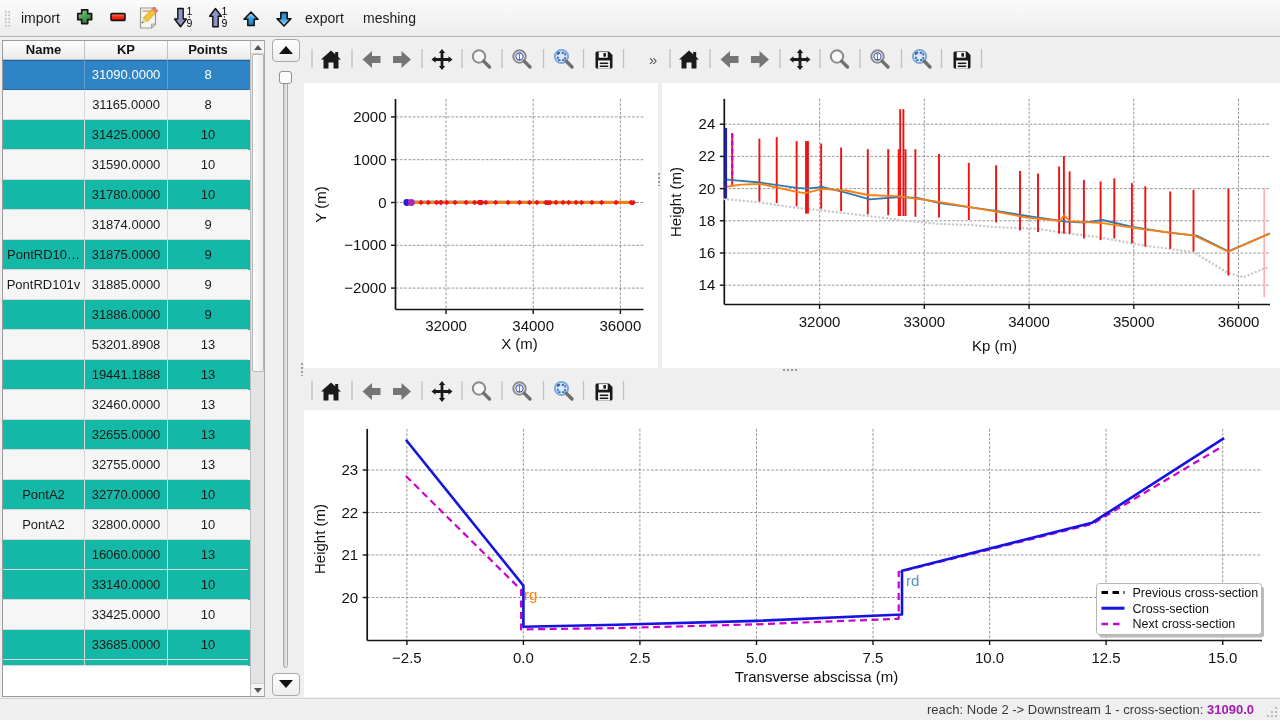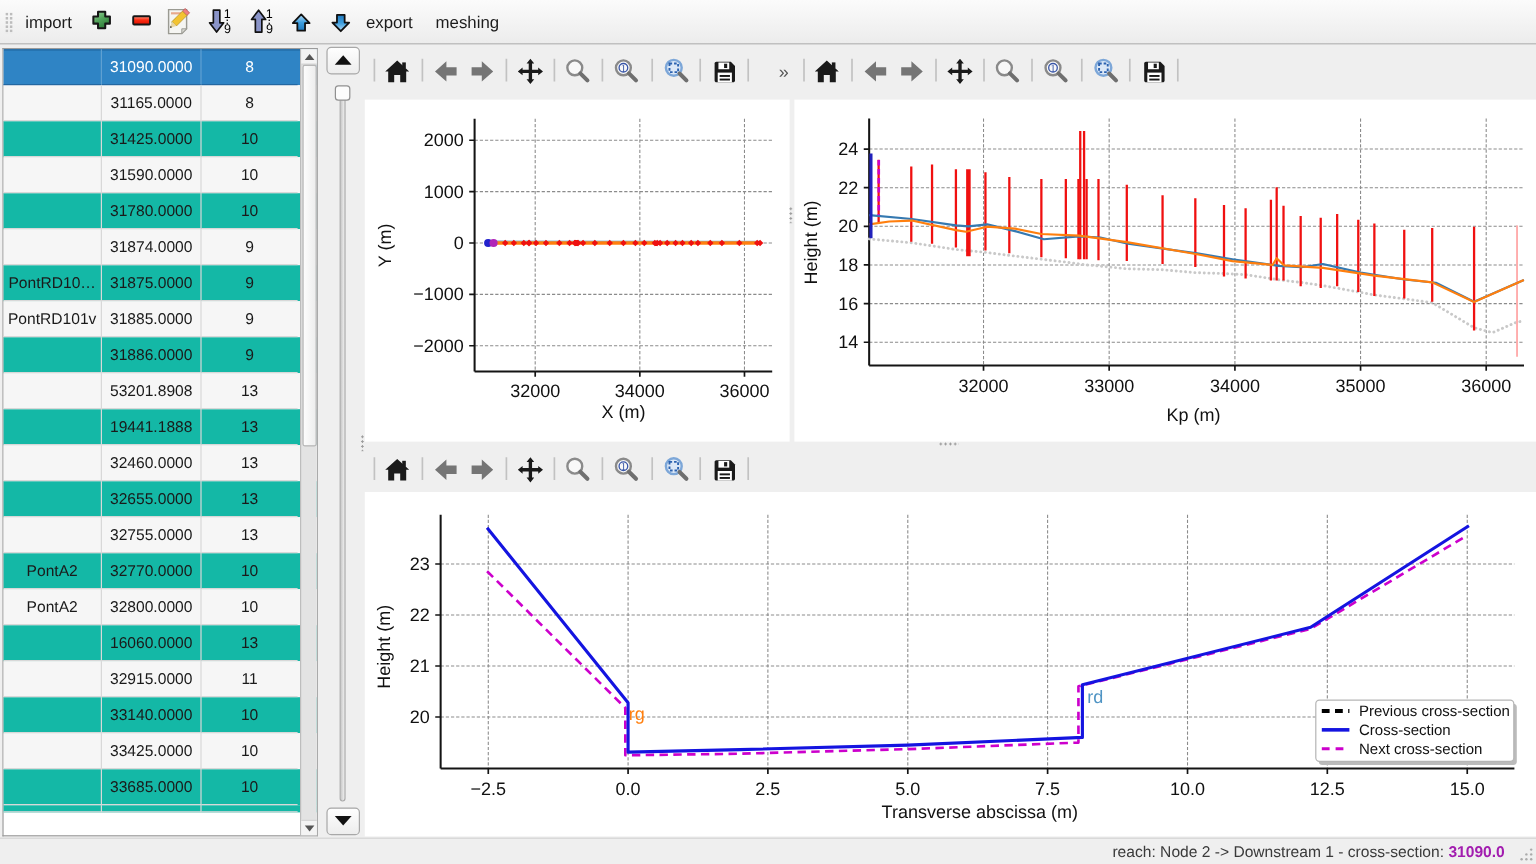--- a/index.html
+++ b/index.html
@@ -101,20 +101,25 @@
   <path d="M0 -7 L7 0.2 L3.2 0.2 L3.2 6.6 L-3.2 6.6 L-3.2 0.2 L-7 0.2 Z" fill="url(#gbarrow)" stroke="#101010" stroke-width="1.5" stroke-linejoin="round"></path>
 </g>
 <g transform="translate(220,19)">
   <path d="M0 7 L7 -0.2 L3.2 -0.2 L3.2 -6.6 L-3.2 -6.6 L-3.2 -0.2 L-7 -0.2 Z" fill="url(#gbarrow2)" stroke="#101010" stroke-width="1.5" stroke-linejoin="round"></path>
 </g>
 </svg>
     <div class="mlabel" style="left:305px">export</div>
     <div class="mlabel" style="left:363px">meshing</div>
   </div>
 <div id="tablew">
+    <div class="thead">
+      <div class="hc" style="width:82px">Name</div>
+      <div class="hc" style="width:83px">KP</div>
+      <div class="hc" style="width:80px;border-right:none">Points</div>
+    </div>
     <div class="trow sel">
       <div class="tc" style="width:82px"></div>
       <div class="tc" style="width:83px">31090.0000</div>
       <div class="tc" style="width:80px;border-right:none">8</div>
     </div>
     <div class="trow odd">
       <div class="tc" style="width:82px"></div>
       <div class="tc" style="width:83px">31165.0000</div>
       <div class="tc" style="width:80px;border-right:none">8</div>
     </div>
@@ -185,25 +190,20 @@
     </div>
     <div class="trow odd">
       <div class="tc" style="width:82px">PontA2</div>
       <div class="tc" style="width:83px">32800.0000</div>
       <div class="tc" style="width:80px;border-right:none">10</div>
     </div>
     <div class="trow even">
       <div class="tc" style="width:82px"></div>
       <div class="tc" style="width:83px">16060.0000</div>
       <div class="tc" style="width:80px;border-right:none">13</div>
-    </div>
-    <div class="trow odd">
-      <div class="tc" style="width:82px"></div>
-      <div class="tc" style="width:83px">32915.0000</div>
-      <div class="tc" style="width:80px;border-right:none">11</div>
     </div>
     <div class="trow even">
       <div class="tc" style="width:82px"></div>
       <div class="tc" style="width:83px">33140.0000</div>
       <div class="tc" style="width:80px;border-right:none">10</div>
     </div>
     <div class="trow odd">
       <div class="tc" style="width:82px"></div>
       <div class="tc" style="width:83px">33425.0000</div>
       <div class="tc" style="width:80px;border-right:none">10</div>

